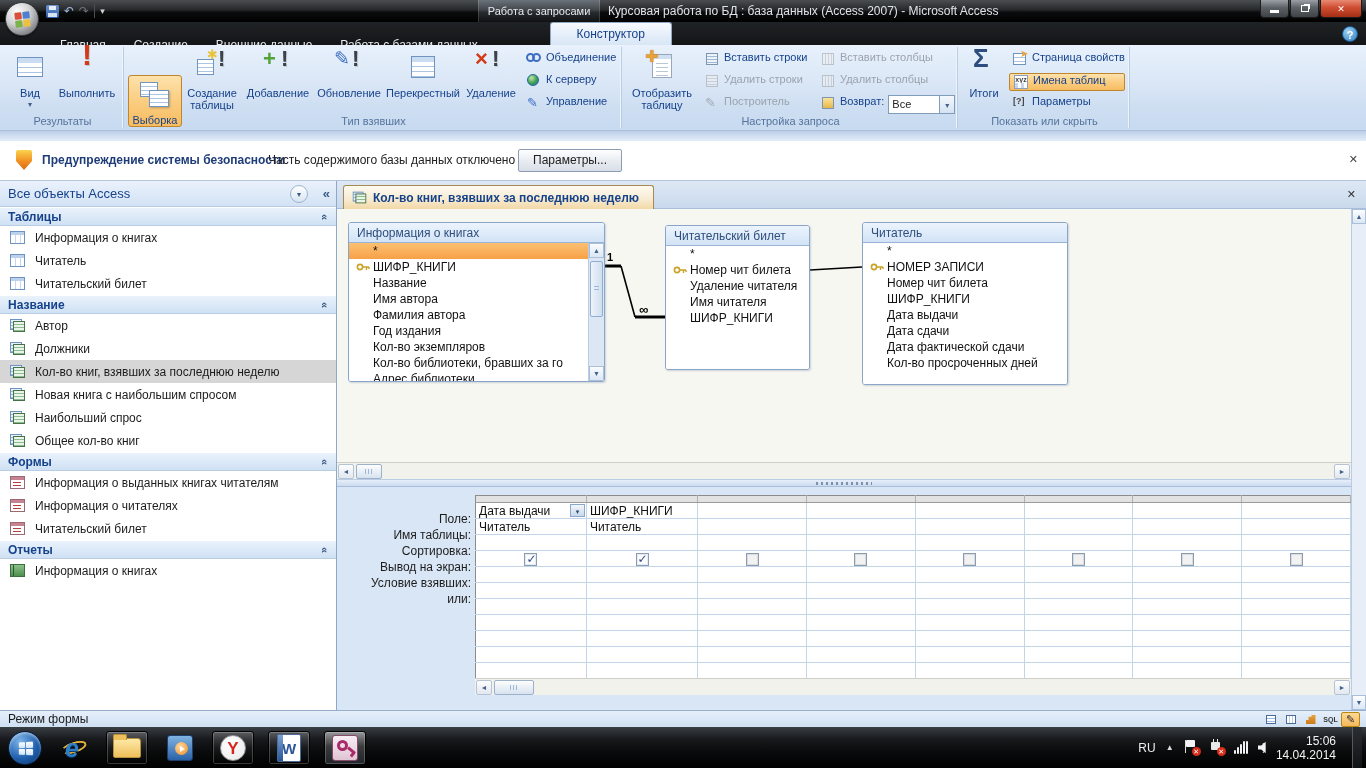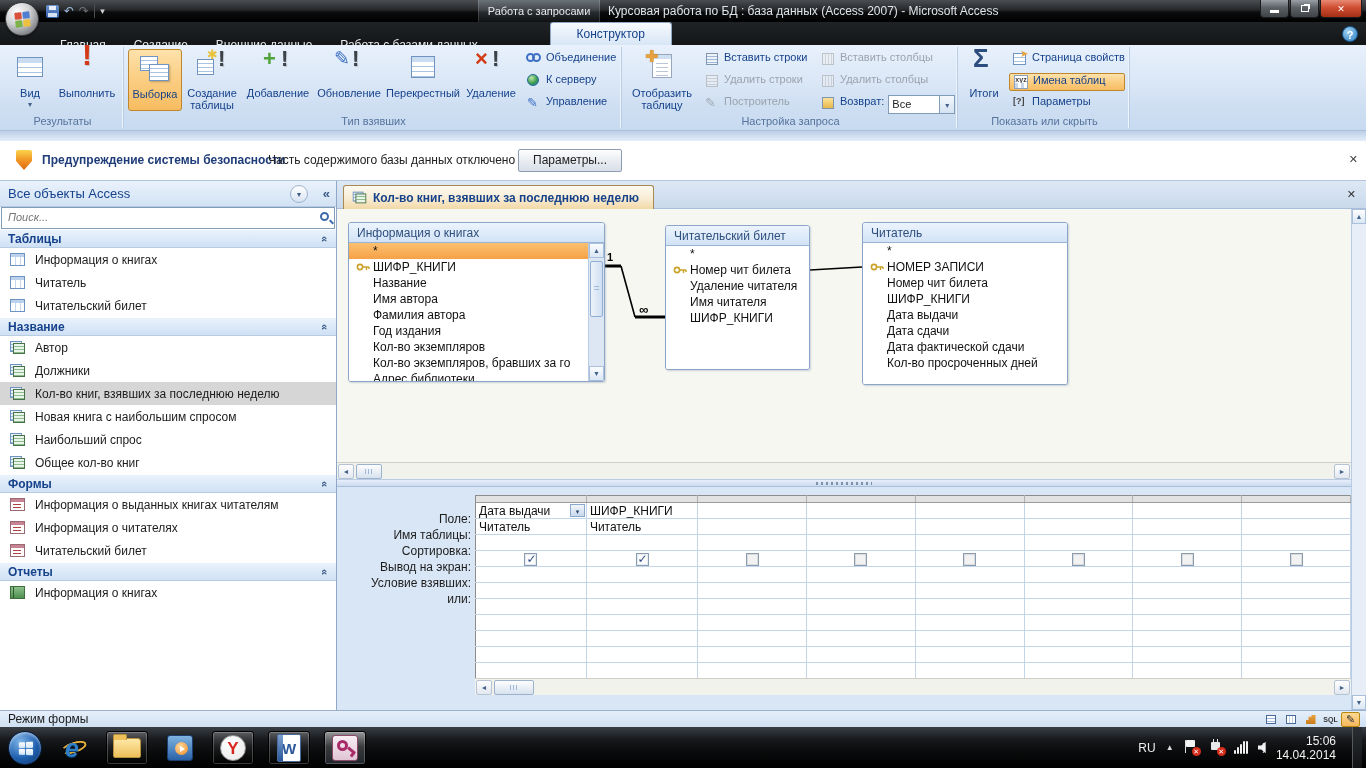--- a/index.html
+++ b/index.html
@@ -56,21 +56,21 @@
   .ribbon { position:absolute; left:0; top:45px; width:1366px; height:86px;
     background:linear-gradient(#e8f1fc,#dce8f7 40%,#cfdff2 70%,#c7daf0); border-bottom:1px solid #a9bfdb; }
   .rgroup { position:absolute; top:2px; height:81px; border-right:1px solid #b9cce3;
     box-shadow:inset -1px 0 0 #eef4fb; }
   .rgroup .glabel { position:absolute; left:0; right:0; bottom:1px; text-align:center;
     font-size:11px; color:#56749c; }
   .bigbtns { position:absolute; left:2px; top:2px; display:flex; }
   .bigbtn { display:flex; flex-direction:column; align-items:center; padding:2px 4px 0;
     color:#15428b; font-size:11px; text-align:center; line-height:12px; }
   .bigbtn .bicon { width:34px; height:34px; position:relative; margin-bottom:2px; }
-  .bigbtn.sel { background:linear-gradient(#fde2ac,#fbcf85 45%,#f7bc61); border:1px solid #c0862e; border-radius:3px; }
+  .bigbtn.sel { background:linear-gradient(#fde2ac,#fbcf85 45%,#f7bc61); border:1px solid #c0862e; border-radius:3px;margin-top:26px; }
   .smallcol { position:absolute; top:4px; display:flex; flex-direction:column; gap:4px; }
   .smallbtn { display:flex; gap:4px; height:18px; font-size:11px; color:#15428b; white-space:nowrap; }
   .smallbtn.dis { color:#9aa3ad; }
   .smallbtn.dis .sicon { opacity:.45; filter:grayscale(1); }
   .smallbtn.sel { background:linear-gradient(#fde2ac,#fbcf85 45%,#f7bc61); border:1px solid #c0862e;
     border-radius:2px; padding:0 3px; margin-left:-3px; }
   .sicon { width:16px; height:16px; position:relative; display:inline-block; flex:none; }
 
   
   .tbl-ic { position:absolute; inset:0; border:1px solid #7094c0; background:
@@ -553,24 +553,20 @@
   </div>
 
   <div class="content">
 
     <div class="navpane">
       <div class="nav-header">
         <span class="txt">Все объекты Access</span>
         <span class="nav-drop">▾</span>
         <span class="nav-collapse">«</span>
       </div>
-      <div class="nav-search">
-        <span class="ph">Поиск...</span>
-        <span class="mag"></span>
-      </div>
 
       <div class="nav-sec">
         <span class="txt">Таблицы</span>
         <span class="chev">«</span>
       </div>
       <div class="nav-item">
           <span class="ni ni-tbl"></span>
           <span>Информация о книгах</span>
         </div>
       <div class="nav-item">
@@ -666,21 +662,21 @@
                 <svg class="keysvg" width="14" height="10">
                     <circle cx="4" cy="5" r="2.6" fill="none" stroke="#c9a227" stroke-width="1.6"></circle>
                     <path d="M7 5 H13 M10.5 5 V8 M13 5 V7" stroke="#c9a227" stroke-width="1.4" fill="none"></path>
                   </svg>
                 <span>ШИФР_КНИГИ</span></div>
               <div class="frow"><span>Название</span></div>
               <div class="frow"><span>Имя автора</span></div>
               <div class="frow"><span>Фамилия автора</span></div>
               <div class="frow"><span>Год издания</span></div>
               <div class="frow"><span>Кол-во экземпляров</span></div>
-              <div class="frow"><span>Кол-во экземпляров, бравших за го</span></div>
+              <div class="frow"><span>Кол-во библиотеки, бравших за го</span></div>
               <div class="frow"><span>Адрес библиотеки</span></div>
             </div>
             <div class="cscroll">
               <div class="cs-btn up">▲</div>
               <div class="cs-thumb"></div>
               <div class="cs-btn dn">▼</div>
             </div>
           </div>
         </div>
 

